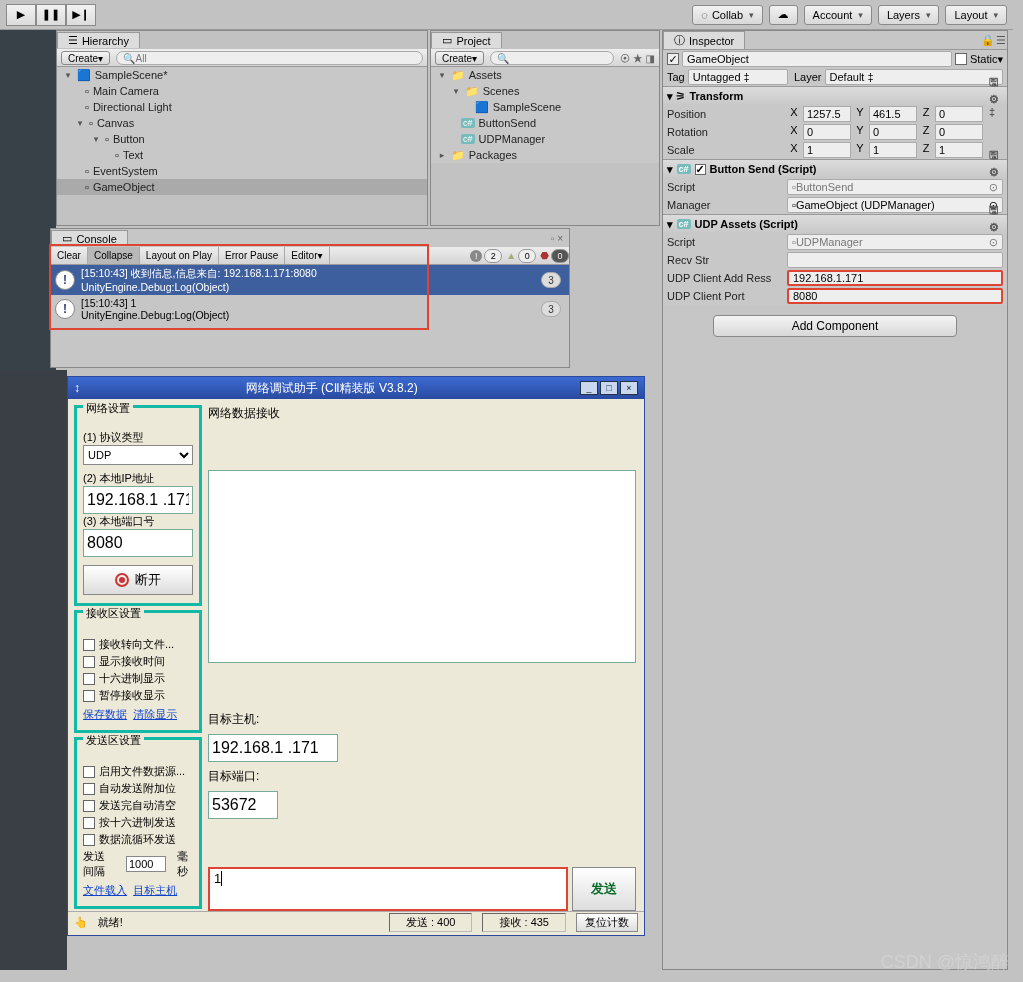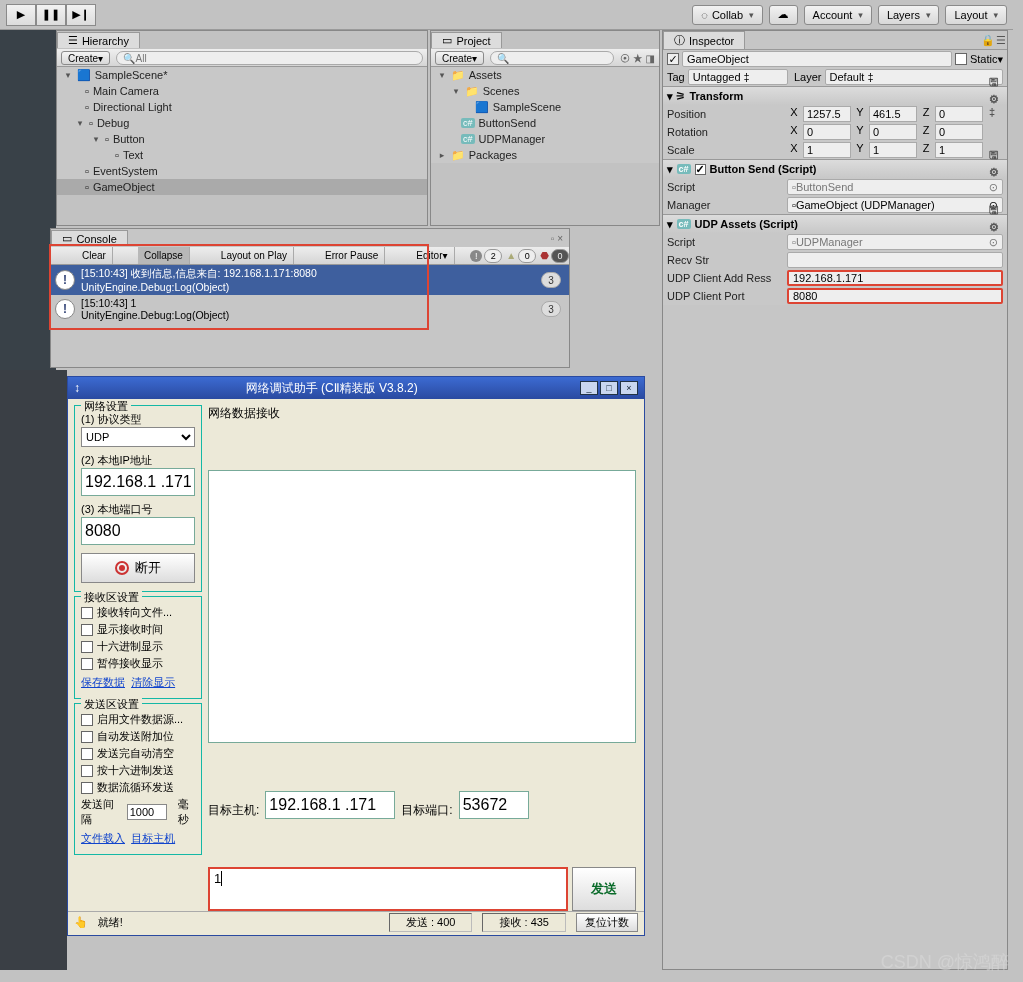--- a/index.html
+++ b/index.html
@@ -34,50 +34,50 @@
   .tiny-field { flex:1; height:16px; background:#eee; border:1px solid #aaa; padding:0 4px; font-size:11px; display:flex; align-items:center; border-radius:2px; }
   .xyz { display:flex; gap:2px; flex:1; }
   .xyz .ax { width:14px; text-align:center; }
   .xyz input { width:48px; height:16px; background:#eee; border:1px solid #aaa; font-size:11px; padding:0 3px; }
   .red-box { border:2px solid #d43; }
   .addcomp { margin:10px 50px; height:22px; background:linear-gradient(#f4f4f4,#d8d8d8); border:1px solid #888; border-radius:4px; display:flex; align-items:center; justify-content:center; font-size:12px; }
   
   #console { position:absolute; top:228px; left:50px; width:520px; height:140px; background:#c6c6c6; border:1px solid #888; }
   .console-tabs { height:18px; display:flex; align-items:center; }
   .console-bar { height:18px; background:linear-gradient(#ededed,#d5d5d5); border-bottom:1px solid #999; display:flex; align-items:center; font-size:10px; }
-  .console-bar .cbtn { padding:3px 6px; border-right:1px solid #aaa; height:100%; display:flex; align-items:center;margin-left:25px; }
+  .console-bar .cbtn { padding:3px 6px; border-right:1px solid #aaa; height:100%; display:flex; align-items:center; }
   .console-bar .cbtn.active { background:#b8b8b8; }
   .console-pill { margin-left:4px; display:flex; align-items:center; gap:2px; }
   .pill { width:18px; height:14px; border-radius:8px; background:#eee; border:1px solid #999; font-size:9px; display:flex; align-items:center; justify-content:center; }
   .pill.dark { background:#555; color:#eee; }
   .log-row { display:flex; align-items:center; padding:2px 4px; font-size:10.5px; position:relative; }
   .log-row.bluesel { background:#3e5f9e; color:#fff; }
   .log-icon { width:20px; height:20px; border-radius:50%; background:#fff; border:1px solid #888; color:#347; display:flex; align-items:center; justify-content:center; font-weight:bold; margin-right:6px; font-size:12px; }
   .log-count { position:absolute; right:8px; width:20px; height:16px; border-radius:8px; background:#ddd; border:1px solid #aaa; display:flex; align-items:center; justify-content:center; font-size:10px; color:#333; }
   .red-box-console { position:absolute; top:244px; left:49px; width:380px; height:86px; border:2px solid #d43; pointer-events:none; }
   
   #netwin { position:absolute; top:376px; left:67px; width:578px; height:560px; background:#ece9d8; border:1px solid #2a4aa0; }
   .titlebar { height:22px; background:linear-gradient(#3c6bd2,#2a4aa0); color:#fff; display:flex; align-items:center; padding:0 6px; font-size:12px; }
   .titlebar .wbtns { margin-left:auto; display:flex; gap:2px; }
   .titlebar .wbtn { width:18px; height:14px; background:#c9d7ef; border:1px solid #234; font-size:9px; display:flex; align-items:center; justify-content:center; color:#123; }
   .net-body { display:flex; height:512px; }
   .net-left { width:140px; padding:6px; display:flex; flex-direction:column; gap:4px; }
-  .group { border:1px solid #14b8a6; padding:6px 6px 8px; background:#ece9d8; position:relative; }
+  .group { border:3px solid #14b8a6; padding:22px 6px 8px; background:#ece9d8; position:relative; }
   .group-title { position:absolute; top:-7px; left:6px; background:#ece9d8; padding:0 3px; font-size:11px; }
   .net-input { width:100%; height:28px; border:1px solid #7a9; background:#fff; padding:0 3px; font-size:16px; font-family:Liberation Sans, sans-serif; }
   .net-select { width:100%; height:20px; border:1px solid #888; background:#fff; font-size:11px; }
   .disconnect { width:100%; height:30px; border:1px solid #888; background:linear-gradient(#fff,#ddd); display:flex; align-items:center; justify-content:center; gap:6px; font-size:13px; }
   .red-dot { width:14px; height:14px; border:2px solid #c33; border-radius:50%; display:flex; align-items:center; justify-content:center; }
   .red-dot:before { content:""; width:6px; height:6px; background:#c33; border-radius:50%; }
   .chk-row { display:flex; align-items:center; gap:4px; font-size:11px; margin:2px 0; }
   .chk { width:12px; height:12px; border:1px solid #666; background:#fff; }
   .linklike { color:#14c; text-decoration:underline; font-size:11px; cursor:pointer; }
   .net-right { flex:1; padding:6px 8px 0 0; display:flex; flex-direction:column;gap:44px; }
   .recv-area { flex:1; border:1px solid #7a9; background:#fff; margin-top:4px; position:relative; }
-  .target-row { display:flex; align-items:flex-end; gap:6px; margin-top:4px; font-size:12px; }
+  .target-row { display:flex; align-items:flex-start; gap:6px; margin-top:4px; font-size:12px;flex-direction:column; }
   .send-row { display:flex; margin-top:4px; height:44px; }
   .send-text { flex:1; border:1px solid #7a9; background:#fff; padding:2px 4px; font-size:13px; font-family:monospace; }
   .send-btn { width:64px; border:1px solid #888; background:linear-gradient(#fff,#ddd); margin-left:4px; display:flex; align-items:center; justify-content:center; font-size:13px; font-weight:bold; color:#0a6b2a; }
   .status-row { height:22px; border-top:1px solid #aaa; background:#ece9d8; display:flex; align-items:center; font-size:11px; padding:0 6px; gap:10px; }
   .status-cell { border:1px inset #bbb; padding:1px 16px; background:#ece9d8; }
   .reset-btn { border:1px solid #888; background:linear-gradient(#fff,#ddd); padding:1px 8px; }
   .red-small { border:2px solid #d43; }
   .watermark { position:absolute; right:14px; bottom:8px; color:#ddd; font-size:18px; opacity:.5; }
   .dark-stub { position:absolute; top:370px; left:0; width:67px; height:600px; background:#3a3f45; }
   .gear-icon{ margin-left:auto; width:14px; height:14px; display:flex; align-items:center; justify-content:center; color:#555;}
@@ -114,21 +114,21 @@
       <div class="tab-lbl">☰ <span>Hierarchy</span></div>
     </div>
   <div class="panel-head">
     <div class="mini-btn"><span>Create</span> ▾</div>
     <div class="searchbox">🔍<span>All</span></div>
   </div>
   <div class="tree">
     <div class="tree-row"><span class="fold">▾</span>🟦 <span>SampleScene*</span></div>
     <div class="tree-row" style="padding-left:28px">▫ <span>Main Camera</span></div>
     <div class="tree-row" style="padding-left:28px">▫ <span>Directional Light</span></div>
-    <div class="tree-row" style="padding-left:18px"><span class="fold">▾</span>▫ <span>Debug</span></div>
+    <div class="tree-row" style="padding-left:18px"><span class="fold">▾</span>▫ <span>Canvas</span></div>
     <div class="tree-row" style="padding-left:34px"><span class="fold">▾</span>▫ <span>Button</span></div>
     <div class="tree-row" style="padding-left:58px">▫ <span>Text</span></div>
     <div class="tree-row" style="padding-left:28px">▫ <span>EventSystem</span></div>
     <div class="tree-row selgrey" style="padding-left:28px">▫ <span>GameObject</span></div>
   </div>
 </div>
 
 <div id="project" class="panel">
   <div class="panel-tab">
       <div class="tab-lbl">▭ <span>Project</span></div>
@@ -248,20 +248,23 @@
         </div>
       </div>
     <div class="insp-row">
         <span class="lbl">UDP Client Port</span>
       <div class="tiny-field red-box">
           <span>8080</span>
         </div>
       </div>
   </div>
 
+  <div class="addcomp">
+      <span>Add Component</span>
+    </div>
 </div>
 
 <div id="console">
   <div class="console-tabs">
       <div class="tab-lbl">▭ <span>Console</span></div>
    <span style="margin-left:auto;font-size:10px;color:#666;padding-right:6px">▫ ×</span>
     </div>
   <div class="console-bar">
     <div class="cbtn">Clear</div>
     <div class="cbtn active">Collapse</div>
@@ -312,21 +315,21 @@
     </div>
   </div>
   <div class="net-body">
     <div class="net-left">
       <div class="group">
         <div class="group-title">网络设置</div>
         <div>(1) 协议类型</div>
         <select class="net-select"><option>UDP</option></select>
         <div style="margin-top:6px">(2) 本地IP地址</div>
         <input class="net-input" value="192.168.1 .171" style="">
-        <div style="margin-top:6px">(3) 本地端口号</div>
+        <div style="">(3) 本地端口号</div>
         <input class="net-input" value="8080" style="">
         <div style="height:8px"></div>
         <div class="disconnect">
             <span class="red-dot"></span>
             <span>断开</span>
           </div>
       </div>
       <div class="group">
         <div class="group-title">接收区设置</div>
         <div class="chk-row">

